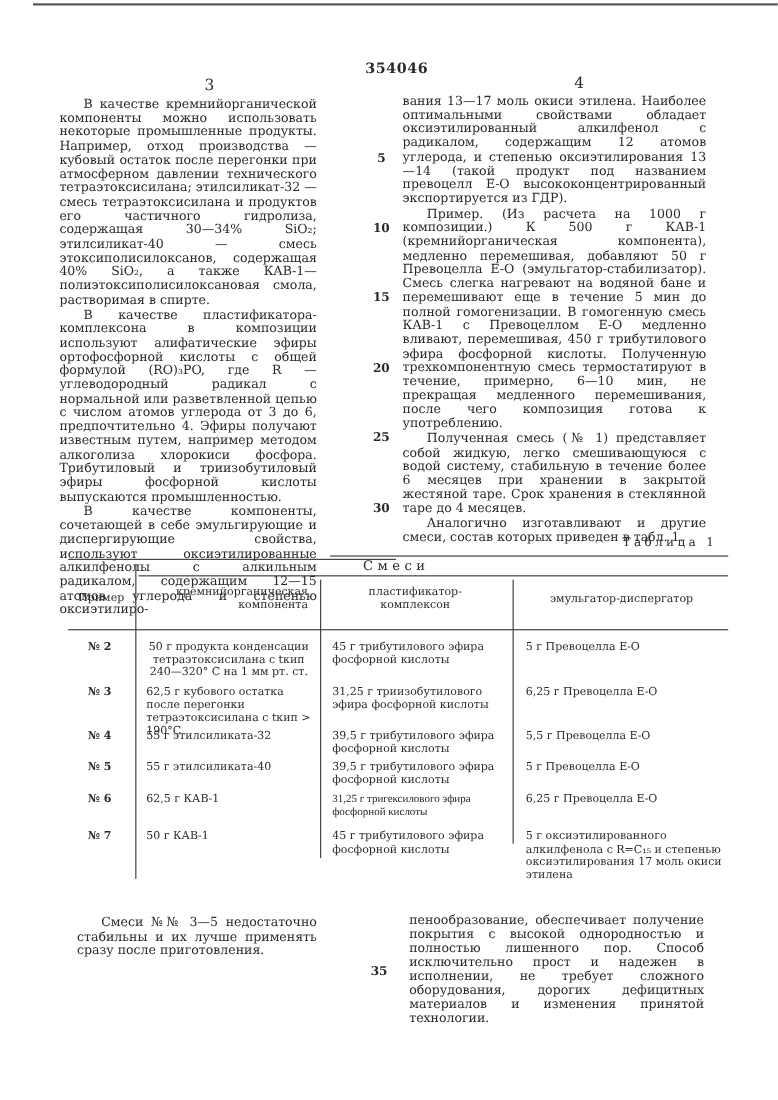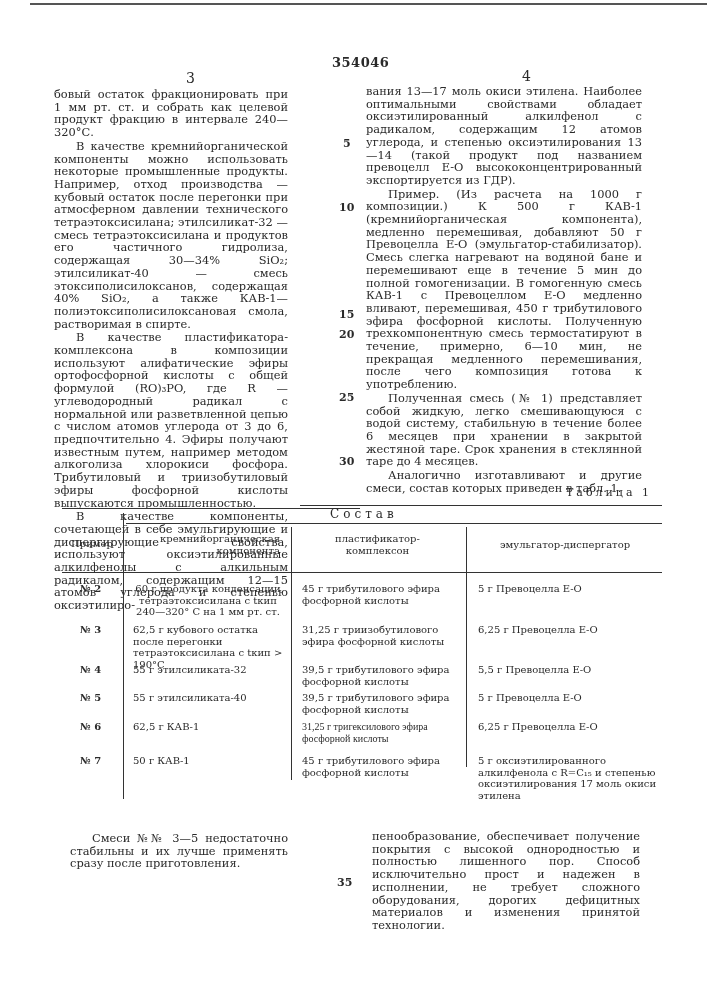--- a/index.html
+++ b/index.html
@@ -22,60 +22,59 @@
 </style>
 </head>
 <body>
 
 <div class="topline"></div>
 <div class="patno">354046</div>
 <div class="colnum" style="left:186px;top:70px;">3</div>
 <div class="colnum" style="left:522px;top:68px;">4</div>
 
 <div class="col" style="left:54px;top:88px;width:234px;">
-  <p>бовый остаток фракционировать при 1 мм рт. ст. и собрать как целевой продукт фракцию в интервале 240—320°С.</p>
   <p class="ind">В качестве кремнийорганической компоненты можно использовать некоторые промышленные продукты. Например, отход производства — кубовый остаток после перегонки при атмосферном давлении технического тетраэтоксисилана; этилсиликат-32 — смесь тетраэтоксисилана и продуктов его частичного гидролиза, содержащая 30—34% SiO₂; этилсиликат-40 — смесь этоксиполисилоксанов, содержащая 40% SiO₂, а также КАВ-1— полиэтоксиполисилоксановая смола, растворимая в спирте.</p>
   <p class="ind">В качестве пластификатора-комплексона в композиции используют алифатические эфиры ортофосфорной кислоты с общей формулой (RO)₃PO, где R — углеводородный радикал с нормальной или разветвленной цепью с числом атомов углерода от 3 до 6, предпочтительно 4. Эфиры получают известным путем, например методом алкоголиза хлорокиси фосфора. Трибутиловый и триизобутиловый эфиры фосфорной кислоты выпускаются промышленностью.</p>
   <p class="ind">В качестве компоненты, сочетающей в себе эмульгирующие и диспергирующие свойства, используют оксиэтилированные алкилфенолы с алкильным радикалом, содержащим 12—15 атомов углерода и степенью оксиэтилиро-</p>
 </div>
 
 <div class="lnum" style="top:137px;">5</div>
 <div class="lnum" style="top:201px;left:339px;">10</div>
-<div class="lnum" style="top:264px;left:339px;margin-top:44px;">15</div>
+<div class="lnum" style="top:264px;left:339px;">15</div>
 <div class="lnum" style="top:328px;left:339px;">20</div>
 <div class="lnum" style="top:391px;left:339px;">25</div>
 <div class="lnum" style="top:455px;left:339px;">30</div>
 
 <div class="col" style="left:366px;top:85px;width:276px;">
   <p>вания 13—17 моль окиси этилена. Наиболее оптимальными свойствами обладает оксиэтилированный алкилфенол с радикалом, содержащим 12 атомов углерода, и степенью оксиэтилирования 13—14 (такой продукт под названием превоцелл Е-О высококонцентрированный экспортируется из ГДР).</p>
   <p class="ind">Пример. (Из расчета на 1000 г композиции.) К 500 г КАВ-1 (кремнийорганическая компонента), медленно перемешивая, добавляют 50 г Превоцелла Е-О (эмульгатор-стабилизатор). Смесь слегка нагревают на водяной бане и перемешивают еще в течение 5 мин до полной гомогенизации. В гомогенную смесь КАВ-1 с Превоцеллом Е-О медленно вливают, перемешивая, 450 г трибутилового эфира фосфорной кислоты. Полученную трехкомпонентную смесь термостатируют в течение, примерно, 6—10 мин, не прекращая медленного перемешивания, после чего композиция готова к употреблению.</p>
   <p class="ind">Полученная смесь (№ 1) представляет собой жидкую, легко смешивающуюся с водой систему, стабильную в течение более 6 месяцев при хранении в закрытой жестяной таре. Срок хранения в стеклянной таре до 4 месяцев.</p>
   <p class="ind">Аналогично изготавливают и другие смеси, состав которых приведен в табл. 1.</p>
 </div>
 
 <div class="tcap">Таблица 1</div>
 
 <div>
   <div class="rule" style="left:62px;top:508px;width:298px;"></div>
   <div class="rule" style="left:300px;top:505px;width:362px;"></div>
-  <div class="sostav">Состав</div>
+  <div class="sostav">Смеси</div>
   <div class="rule" style="left:126px;top:523px;width:536px;"></div>
   <div class="rule" style="left:62px;top:572px;width:600px;"></div>
 
   <div class="vrule" style="left:123px;top:513px;height:286px;"></div>
   <div class="vrule" style="left:291px;top:527px;height:253px;"></div>
   <div class="vrule" style="left:466px;top:527px;height:240px;"></div>
 
   <div class="th" style="left:62px;top:538px;width:60px;">Пример</div>
   <div class="th" style="left:140px;top:533px;width:140px;text-align:right;">кремнийорганическая компонента</div>
   <div class="th" style="left:320px;top:533px;width:115px;">пластификатор-комплексон</div>
   <div class="th" style="left:470px;top:539px;width:190px;">эмульгатор-диспергатор</div>
 
   <div class="td" style="left:80px;top:583px;font-weight:bold;">№ 2</div>
-  <div class="td" style="left:133px;top:583px;width:150px;text-align:center;">60 г продукта конденсации тетраэтоксисилана с tкип 240—320° С на 1 мм рт. ст.</div>
+  <div class="td" style="left:133px;top:583px;width:150px;text-align:center;">50 г продукта конденсации тетраэтоксисилана с tкип 240—320° С на 1 мм рт. ст.</div>
   <div class="td" style="left:302px;top:583px;width:155px;">45 г трибутилового эфира фосфорной кислоты</div>
   <div class="td" style="left:478px;top:583px;width:180px;">5 г Превоцелла Е-О</div>
 
   <div class="td" style="left:80px;top:624px;font-weight:bold;">№ 3</div>
   <div class="td" style="left:133px;top:624px;width:150px;">62,5 г кубового остатка после перегонки тетраэтоксисилана с tкип &gt; 190°С</div>
   <div class="td" style="left:302px;top:624px;width:155px;">31,25 г триизобутилового эфира фосфорной кислоты</div>
   <div class="td" style="left:478px;top:624px;width:180px;">6,25 г Превоцелла Е-О</div>
 
   <div class="td" style="left:80px;top:664px;font-weight:bold;">№ 4</div>
   <div class="td" style="left:133px;top:664px;width:150px;">55 г этилсиликата-32</div>

